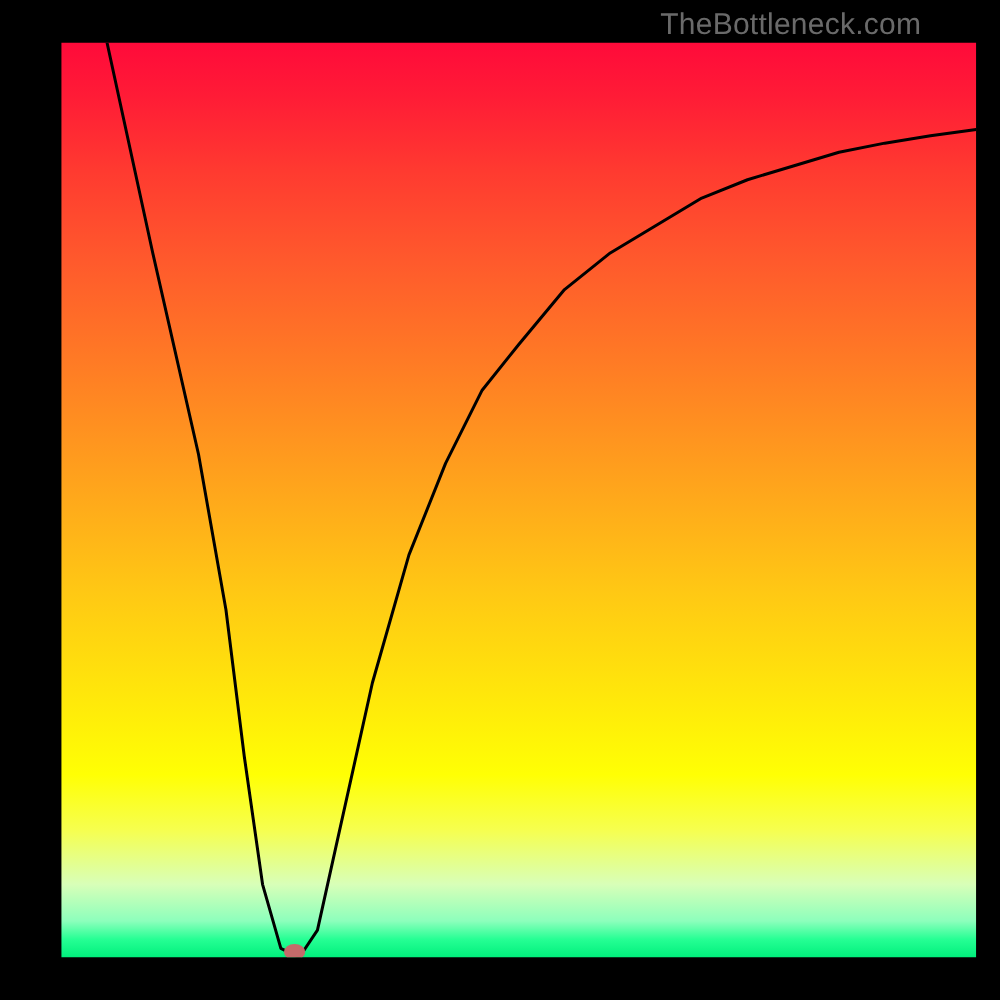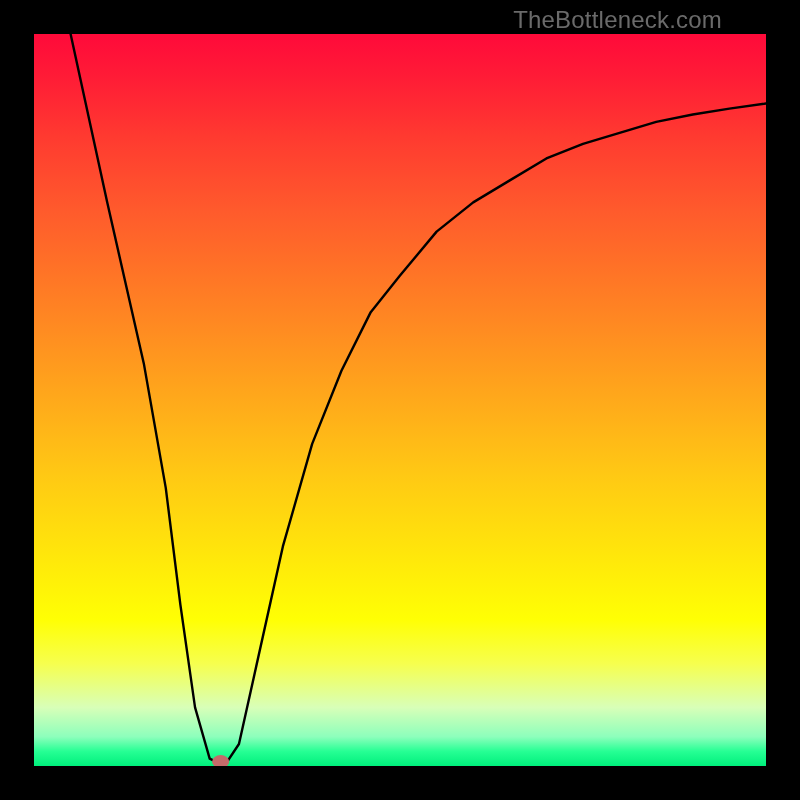--- a/index.html
+++ b/index.html
@@ -6,21 +6,21 @@
     margin: 0;
     padding: 0;
     width: 800px;
     height: 800px;
     overflow: hidden;
     background: #000;
     font-family: Arial, Helvetica, sans-serif;
   }
   .frame {
     position: absolute;
-    left: 0;
+    left: 15px;
     top: 0;
     width: 736px;
     height: 800px;
     background: #000;
   }
   .plot-area {
     position: absolute;
     left: 34px;
     top: 34px;
     width: 732px;

